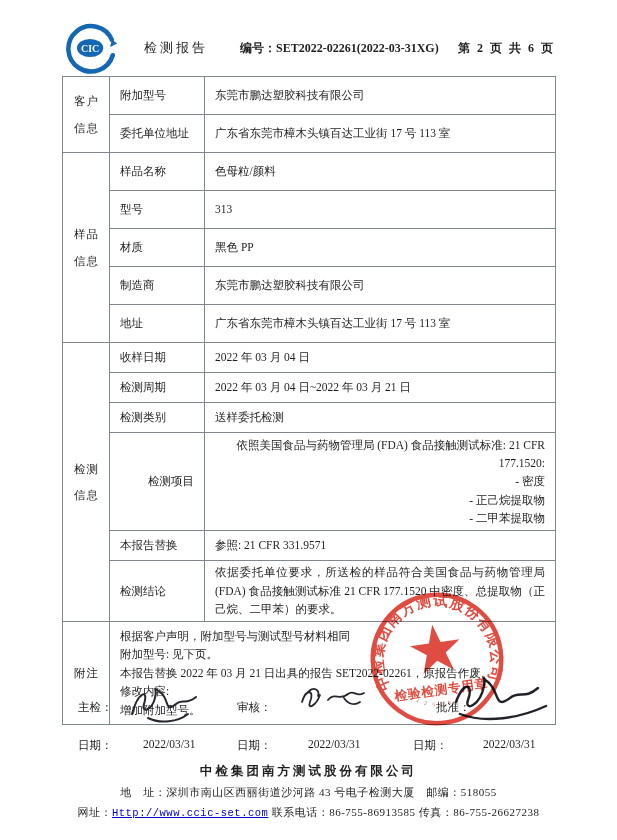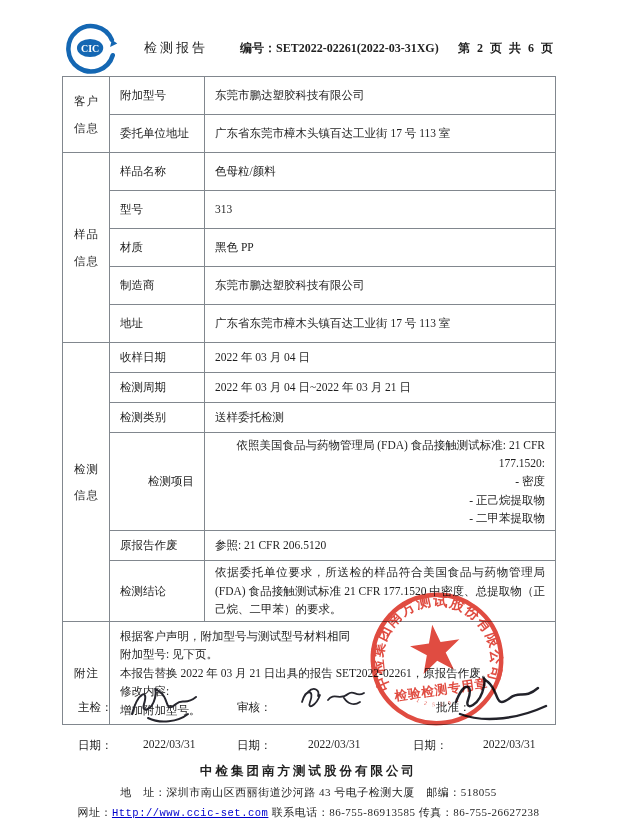--- a/index.html
+++ b/index.html
@@ -137,22 +137,22 @@
       </tr>
       <tr class="rproj">
         <td class="fld">检测项目</td>
         <td class="val pre">依照美国食品与药物管理局 (FDA) 食品接触测试标准: 21 CFR
 177.1520:
 -  密度
 -  正己烷提取物
 -  二甲苯提取物</td>
       </tr>
       <tr class="r25">
-        <td class="fld">原报告作废</td>
-        <td class="val">参照: 21 CFR 206.5120</td>
+        <td class="fld">本报告替换</td>
+        <td class="val">参照: 21 CFR 331.9571</td>
       </tr>
       <tr class="rconc">
         <td class="fld">检测结论</td>
         <td class="val justify">依据委托单位要求，所送检的样品符合美国食品与药物管理局 (FDA) 食品接触测试标准 21 CFR 177.1520 中密度、总提取物（正己烷、二甲苯）的要求。</td>
       </tr>
     </tbody>
 
     <tbody>
       <tr class="rnote">
         <td class="sec">附注</td>

